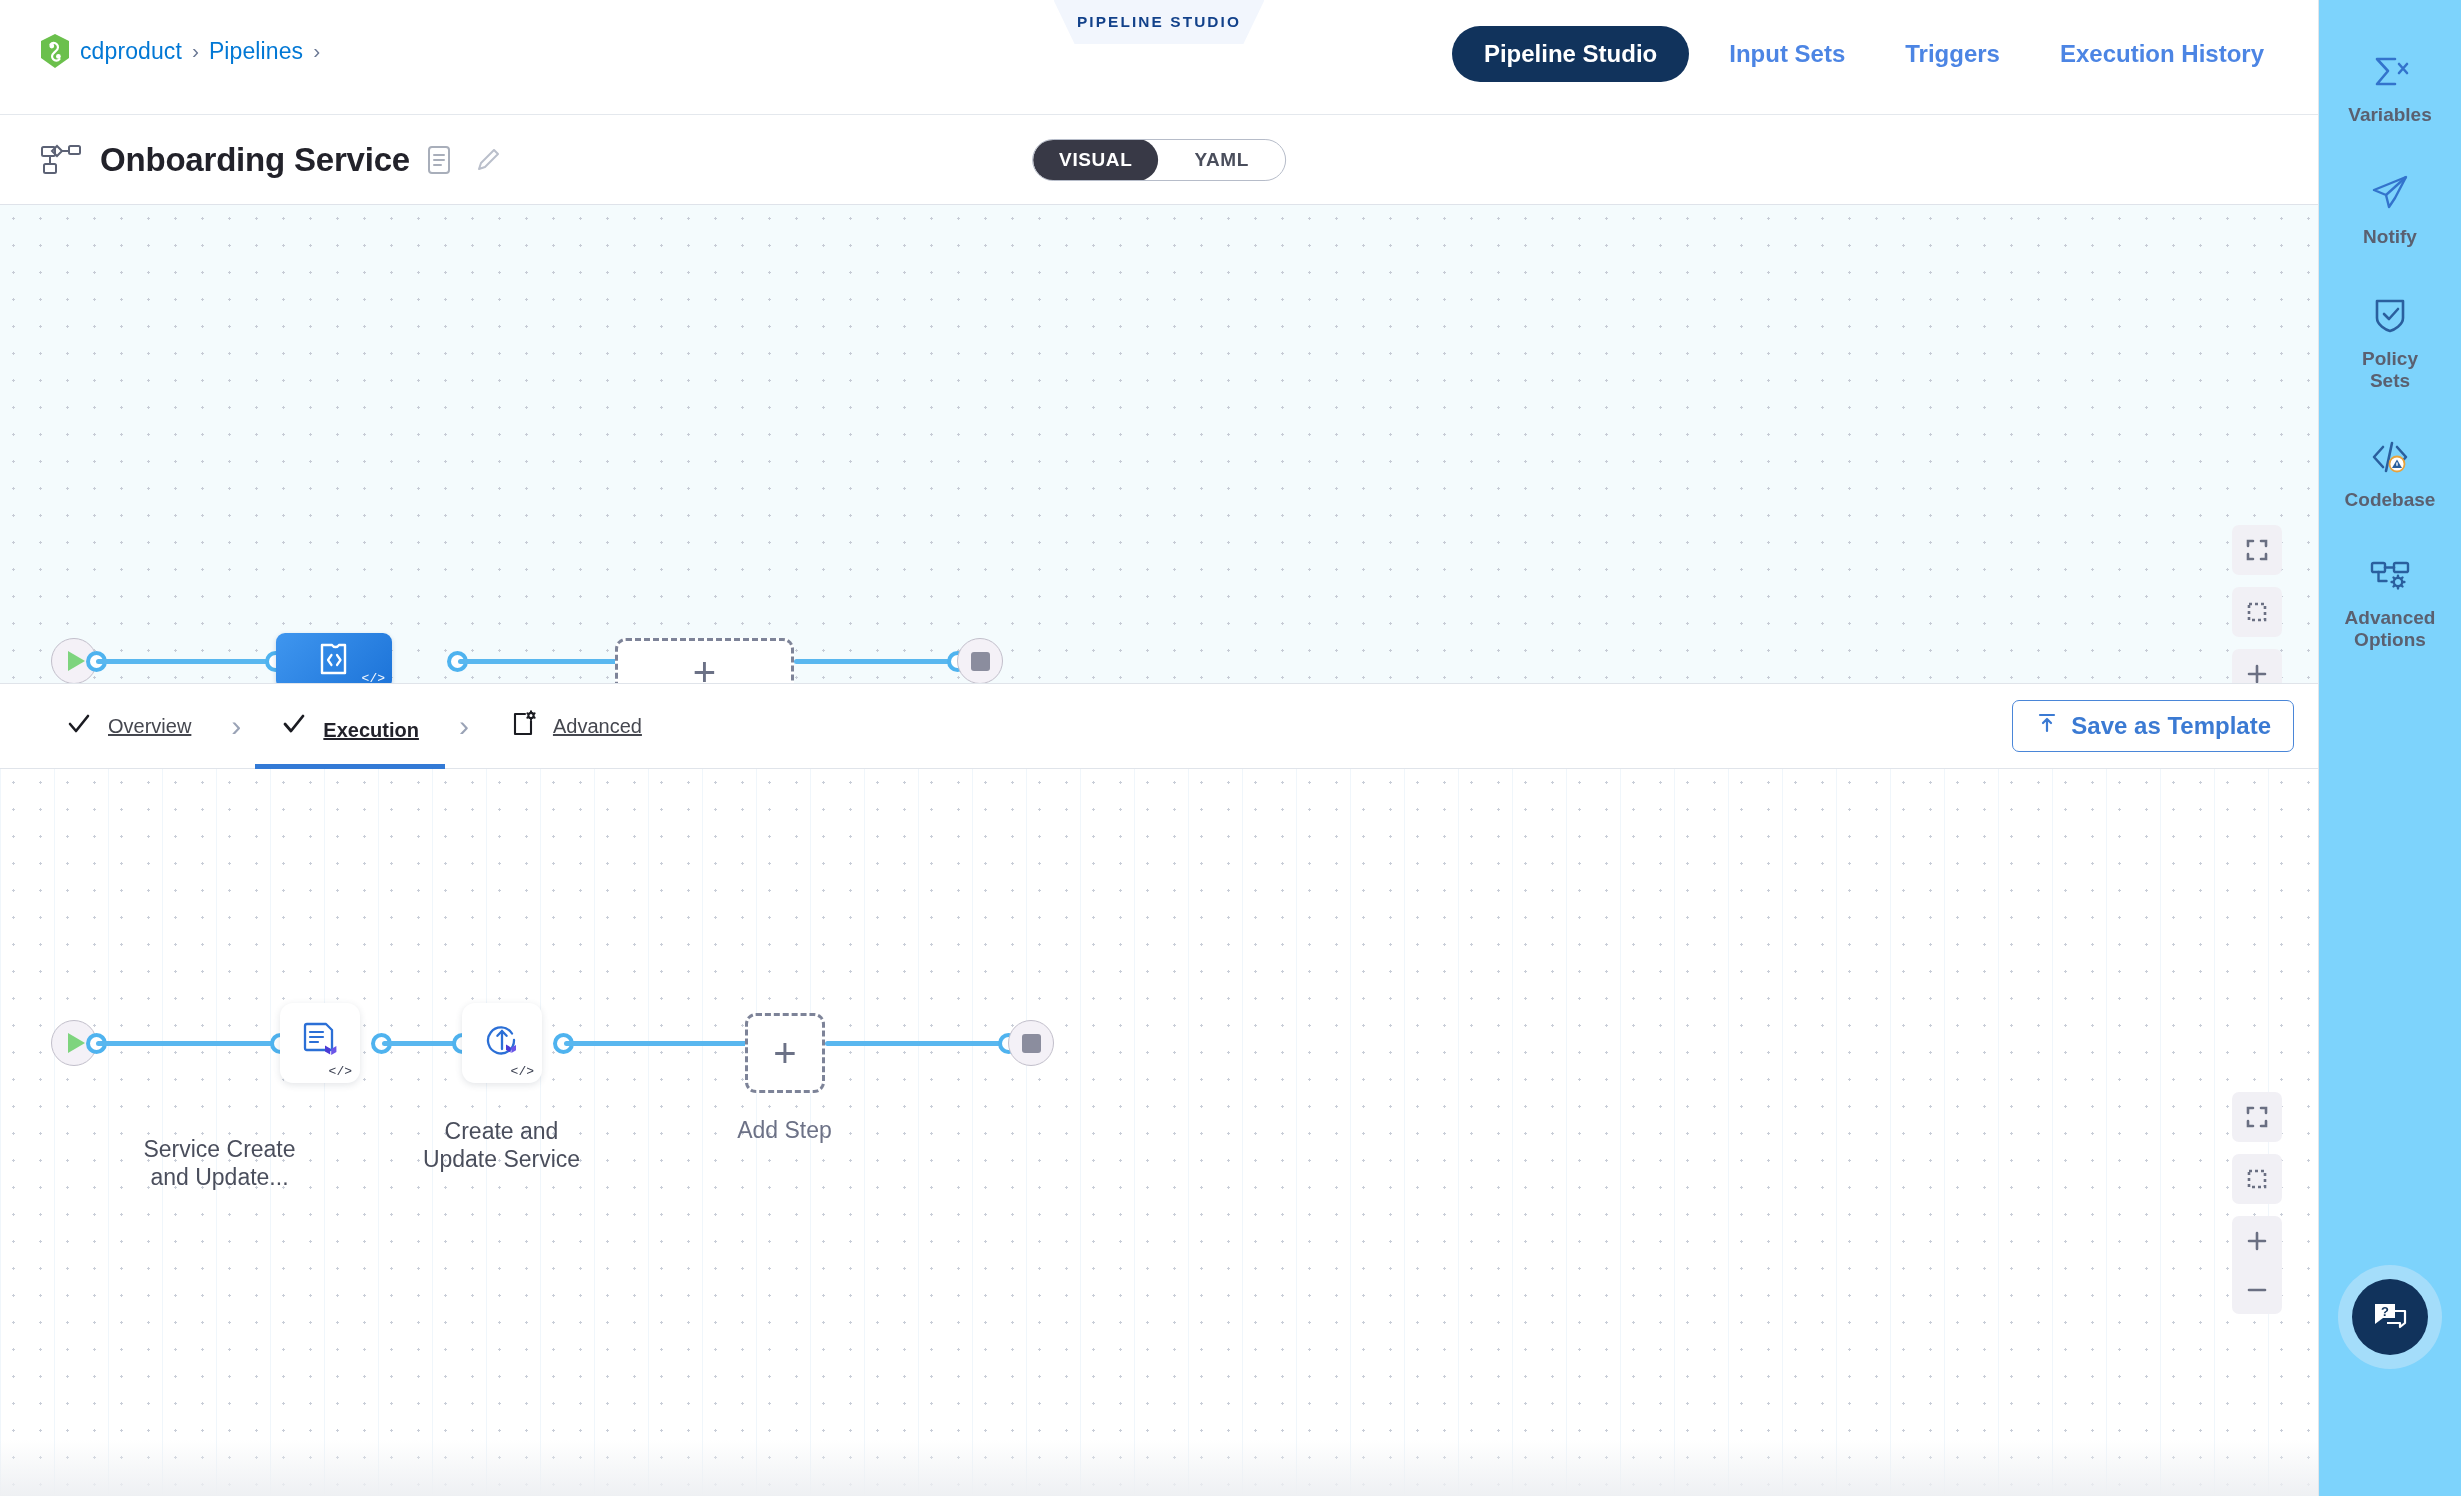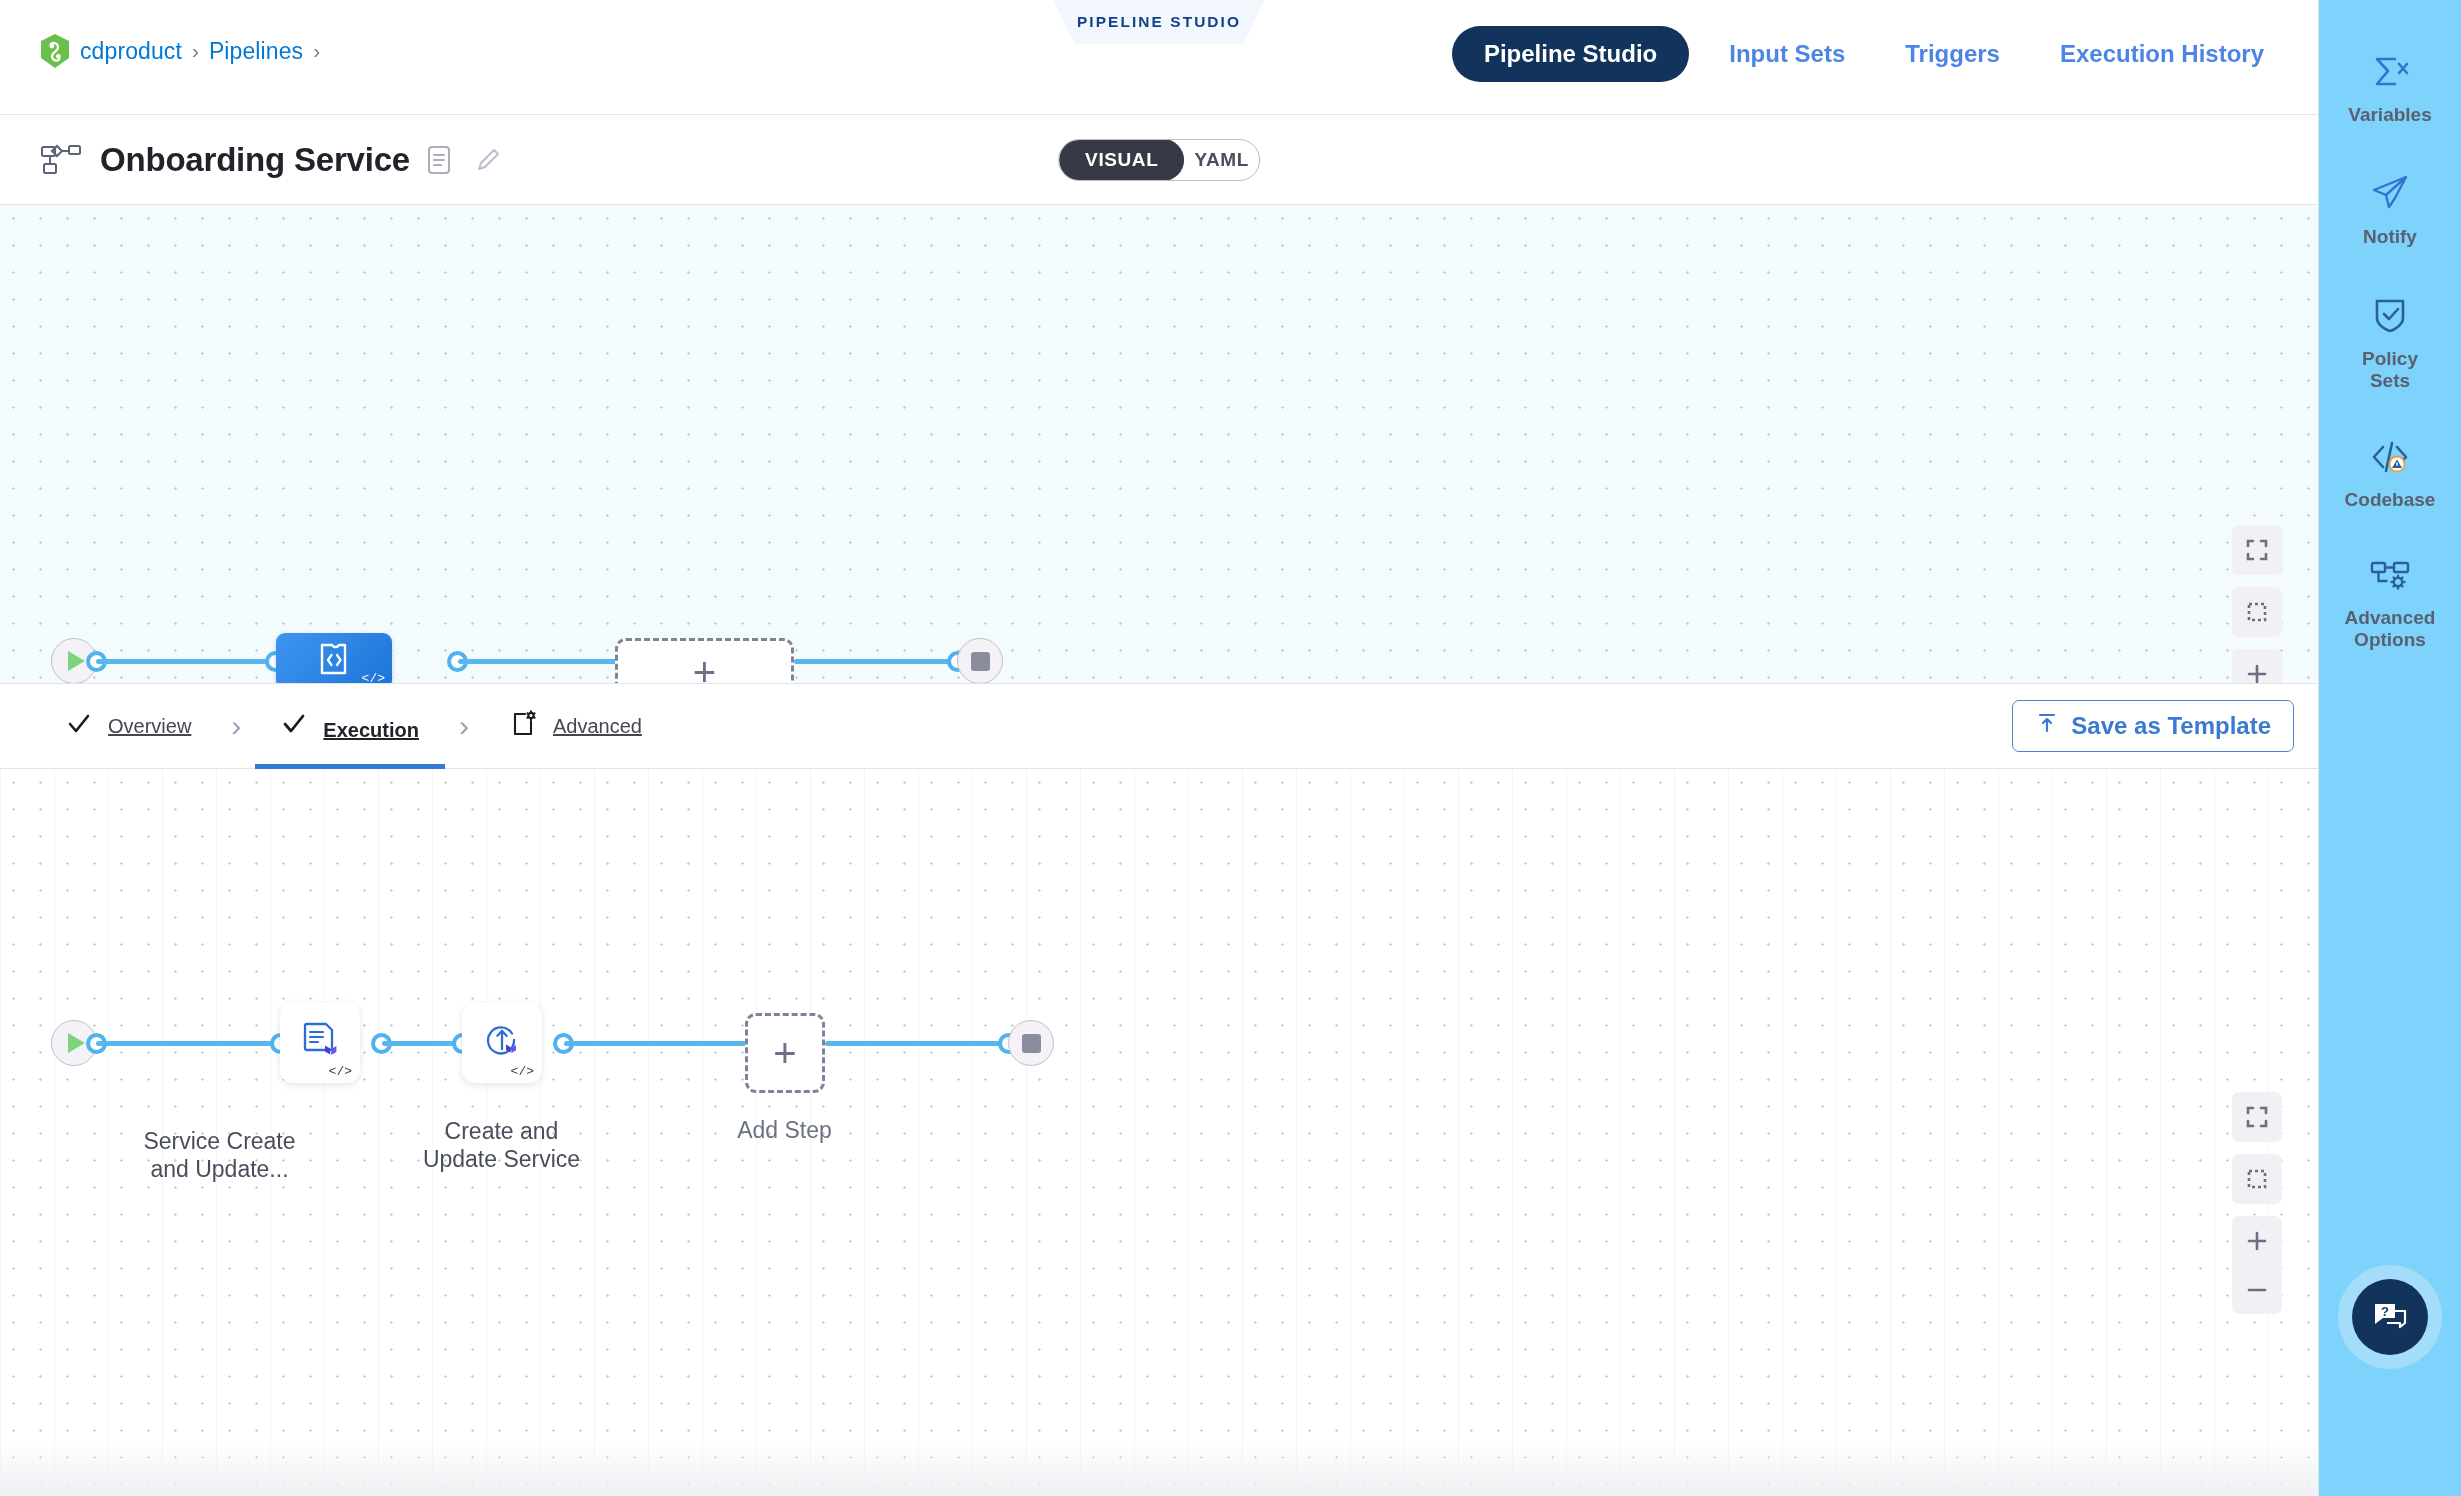--- a/index.html
+++ b/index.html
@@ -50,21 +50,21 @@
   .pipeline-title { font-size: 33px; font-weight: bold; color: #22222a; letter-spacing: -0.2px; }
   .tb-icon { margin-left: 16px; width: 26px; height: 30px; cursor: pointer; opacity: .85; }
   .tb-icon.pencil { margin-left: 22px; width: 28px; height: 28px; }
 
   .vy-toggle {
     position: absolute; left: 50%; transform: translateX(-50%);
     display: flex; align-items: center;
     border: 1px solid #b6bcc9; border-radius: 22px; height: 42px; background: #fff;
     overflow: hidden;
   }
-  .vy-opt { font-size: 19px; font-weight: bold; letter-spacing: 0.6px; padding: 0 10px; height: 42px;
+  .vy-opt { font-size: 19px; font-weight: bold; letter-spacing: 0.6px; padding: 0 36px; height: 42px;
             display:flex; align-items:center; color: #4a4e5c; cursor: pointer; }
   .vy-opt.on { background: #383946; color: #fff; border-radius: 22px; height: 42px; padding: 0 26px; }
 
   .tb-actions { margin-left: auto; display: flex; align-items: center; gap: 22px; }
   .save-group { display: flex; border-radius: 7px; overflow: hidden; height: 56px; }
   .save-btn { background: #9cc3ec; color: #fff; font-size: 25px; font-weight: bold;
               padding: 0 34px; display: flex; align-items: center; border: none; cursor: pointer;
               font-family: inherit; }
   .save-caret { background: #2f6fce; width: 54px; display: flex; align-items: center; justify-content: center;
                 border: none; cursor: pointer; border-left: 2px solid #fff; }
@@ -340,21 +340,21 @@
           <svg viewBox="0 0 44 44" width="44" height="44">
             <path d="M9 5h19l6 6v18a2 2 0 0 1-2 2H9a2 2 0 0 1-2-2V7a2 2 0 0 1 2-2z" fill="none" stroke="#2b6fd6" stroke-width="2.3" stroke-linejoin="round"></path>
             <path d="M12 13h13M12 18h13M12 23h8" stroke="#2b6fd6" stroke-width="2.2" stroke-linecap="round"></path>
             <path d="M27 26.5l5.2 3v6l-5.2-3z" fill="#4b3bd6"></path>
             <path d="M33.2 30l5.2-3v6l-5.2 3z" fill="#6b55e8"></path>
           </svg>
         </span>
         <span class="tmpl">&lt;/&gt;</span>
       </div>
       <div class="port" style="left:371px; top:264px;"></div>
-      <div class="node-label" style="left:120px; top:359px; width:199px;">Service Create<br>and Update...</div>
+      <div class="node-label" style="left:120px; top:367px; width:199px;">Service Create<br>and Update...</div>
 
       <div class="edge" style="left:382px; top:272px; width:80px;"></div>
       <div class="port" style="left:452px; top:264px;"></div>
 
       <div class="step-node" style="left:462px; top:234px;">
         <span>
           <svg viewBox="0 0 44 44" width="44" height="44">
             <path d="M32 14.5A13 13 0 1 0 34 21" fill="none" stroke="#2b6fd6" stroke-width="2.3" stroke-linecap="round"></path>
             <path d="M22 30V12M22 12l-4.6 4.8M22 12l4.6 4.8" fill="none" stroke="#2b6fd6" stroke-width="2.3" stroke-linecap="round" stroke-linejoin="round"></path>
             <path d="M26 25.5l4.6 2.7v5.4L26 30.9z" fill="#4b3bd6"></path>

